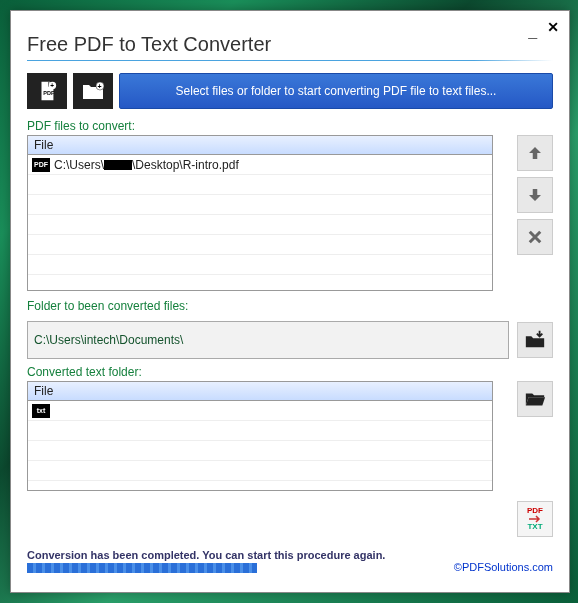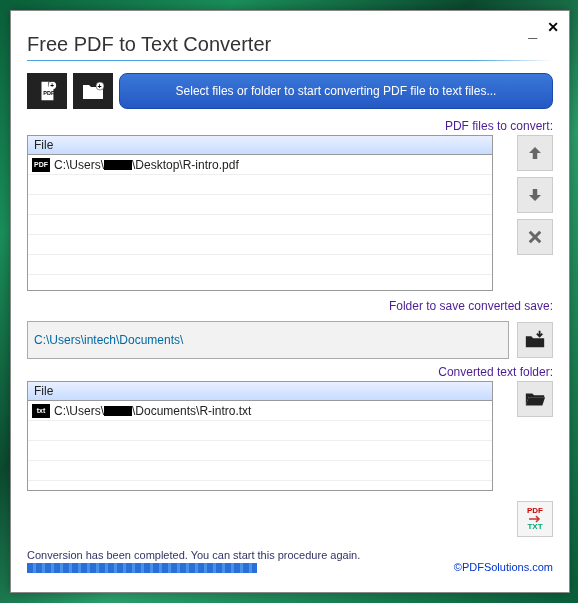--- a/index.html
+++ b/index.html
@@ -59,34 +59,33 @@
       display: flex;
       align-items: center;
       justify-content: center;
       cursor: pointer;
       color: #fff;
     }
     .select-bar {
       flex: 1;
       background: linear-gradient(to bottom, #3a78d8, #2558c5);
       border: 1px solid #1a4aa8;
-      border-radius: 8px;
+      border-radius: 2px;
       color: #fff;
       font-size: 12px;
       display: flex;
       align-items: center;
       justify-content: center;
       cursor: pointer;
       height: 36px;
     }
     .label {
       font-size: 12px;
-      color: #4c1d95;
+      color: #15803d;
       margin-bottom: 2px;
-      text-align: right;
     }
     .section-row {
       display: flex;
       gap: 24px;
       align-items: flex-start;
     }
     .list-box {
       flex: 1;
       border: 1px solid #999;
       background: #fff;
@@ -152,38 +151,38 @@
       align-items: center;
       margin-top: 6px;
       margin-bottom: 6px;
     }
     .text-input {
       flex: 1;
       border: 1px solid #aaa;
       background: #f2f2f2;
       font-size: 12px;
       padding: 18px 6px;
-      color: #0369a1;
+      color: #14532d;
       height: 22px;
     }
     .empty-row {
       height: 20px;
       border-bottom: 1px solid #eee;
     }
     .bottom-section {
       margin-top: 8px;
     }
     .status-row {
       display: flex;
       justify-content: space-between;
       align-items: flex-end;
       font-size: 11px;
       margin-top: 4px;
     }
-    .status-text { color: #336; }
+    .status-text { color: #336; font-weight: bold; }
     .link { color: #0033cc; cursor: pointer; font-size: 11px; }
     .progress-bar {
       height: 10px;
       background: #eee;
       margin-top: 2px;
       position: relative;
       width: 230px;
     }
     .progress-fill {
       height: 100%;
@@ -268,39 +267,38 @@
           </svg>
       </div>
       <div class="side-btn">
         <svg width="18" height="18" viewBox="0 0 24 24" fill="#666">
             <path d="M5 5l14 14M19 5L5 19" stroke="#666" stroke-width="4"></path>
           </svg>
       </div>
     </div>
   </div>
 
-  <div class="label" style="margin-top:8px;">Folder to save converted save:</div>
+  <div class="label" style="margin-top:8px;">Folder to been converted files:</div>
   <div class="output-row">
     <input class="text-input" type="text" readonly="" value="C:\Users\intech\Documents\" style="">
     <div class="side-btn">
       <svg width="22" height="20" viewBox="0 0 24 20" fill="#222">
           <path d="M2 6h6l2 2h12v10H2V6z"></path>
           <path d="M17 0v5M14 3l3 3 3-3" stroke="#222" stroke-width="2" fill="none"></path>
         </svg>
     </div>
   </div>
 
   <div class="label">Converted text folder:</div>
   <div class="section-row">
     <div class="list-box" style="height:110px;">
       <div class="list-header">File</div>
       <div class="list-body">
         <div class="list-row">
           <span class="file-icon">txt</span>
-          <span><span>C:\Users\</span><span class="redact"></span><span>\Documents\R-intro.txt</span></span>
         </div>
         <div class="empty-row"></div>
           <div class="empty-row"></div>
           <div class="empty-row"></div>
       </div>
     </div>
     <div class="side-buttons">
       <div class="side-btn">
         <svg width="22" height="18" viewBox="0 0 24 18" fill="#222">
             <path d="M2 3h7l2 2h11v2H5L2 16V3z"></path>

